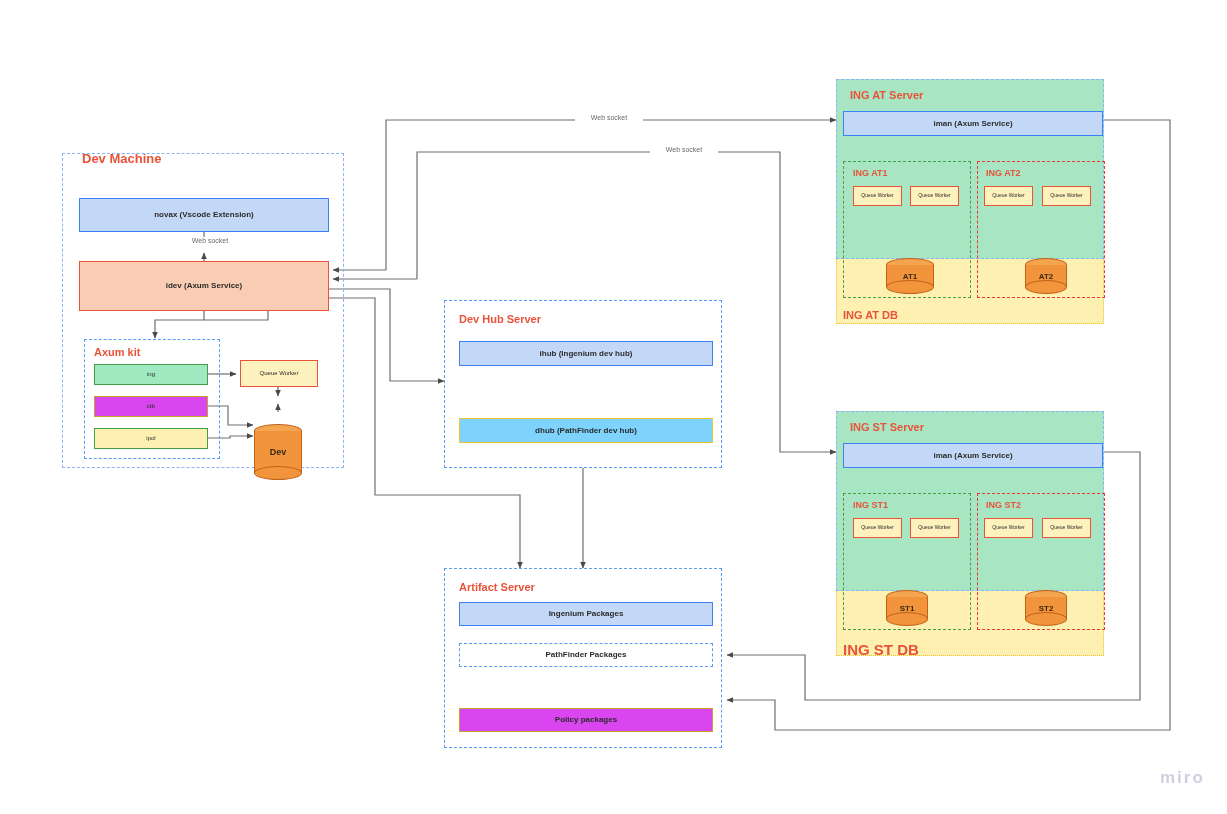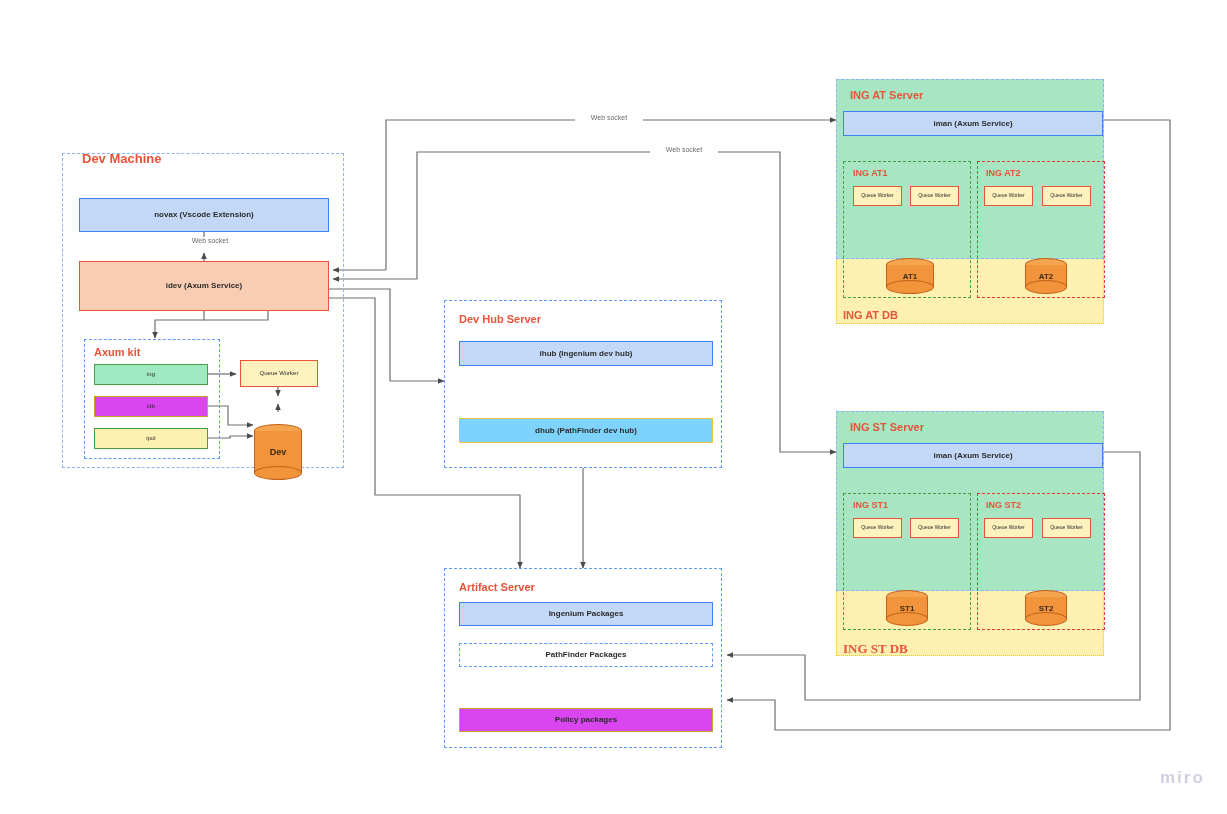--- a/index.html
+++ b/index.html
@@ -197,21 +197,21 @@
   <div class="box b-qw" style="left:984px;top:186px;width:49px;height:20px;font-size:5px;">Queue Worker</div>
   <div class="box b-qw" style="left:1042px;top:186px;width:49px;height:20px;font-size:5px;">Queue Worker</div>
   <div class="cyl" style="left:1025px;top:258px;width:42px;height:36px;">
     <div class="top"></div>
     <div class="body"></div>
     <div class="bot"></div>
     <div class="lbl" style="font-size:8px;">AT2</div>
   </div>
 
   <div class="group g-db" style="left:836px;top:584px;width:268px;height:72px;"></div>
-  <div class="group-title" style="left:843px;top:641px;font-size:13px;font-family:Liberation Serif, serif;">ING ST DB</div>
+  <div class="group-title" style="left:843px;top:641px;font-size:15px;">ING ST DB</div>
 
   <div class="group g-srv" style="left:836px;top:411px;width:268px;height:180px;"></div>
   <div class="group-title" style="left:850px;top:421px;font-size:11px;">ING ST Server</div>
 
   <div class="box b-blue" style="left:843px;top:443px;width:260px;height:25px;font-size:8px;">iman (Axum Service)</div>
 
   <div class="group g-sub-green" style="left:843px;top:493px;width:128px;height:137px;"></div>
   <div class="sub-title" style="left:853px;top:500px;">ING ST1</div>
   <div class="box b-qw" style="left:853px;top:518px;width:49px;height:20px;font-size:5px;">Queue Worker</div>
   <div class="box b-qw" style="left:910px;top:518px;width:49px;height:20px;font-size:5px;">Queue Worker</div>

